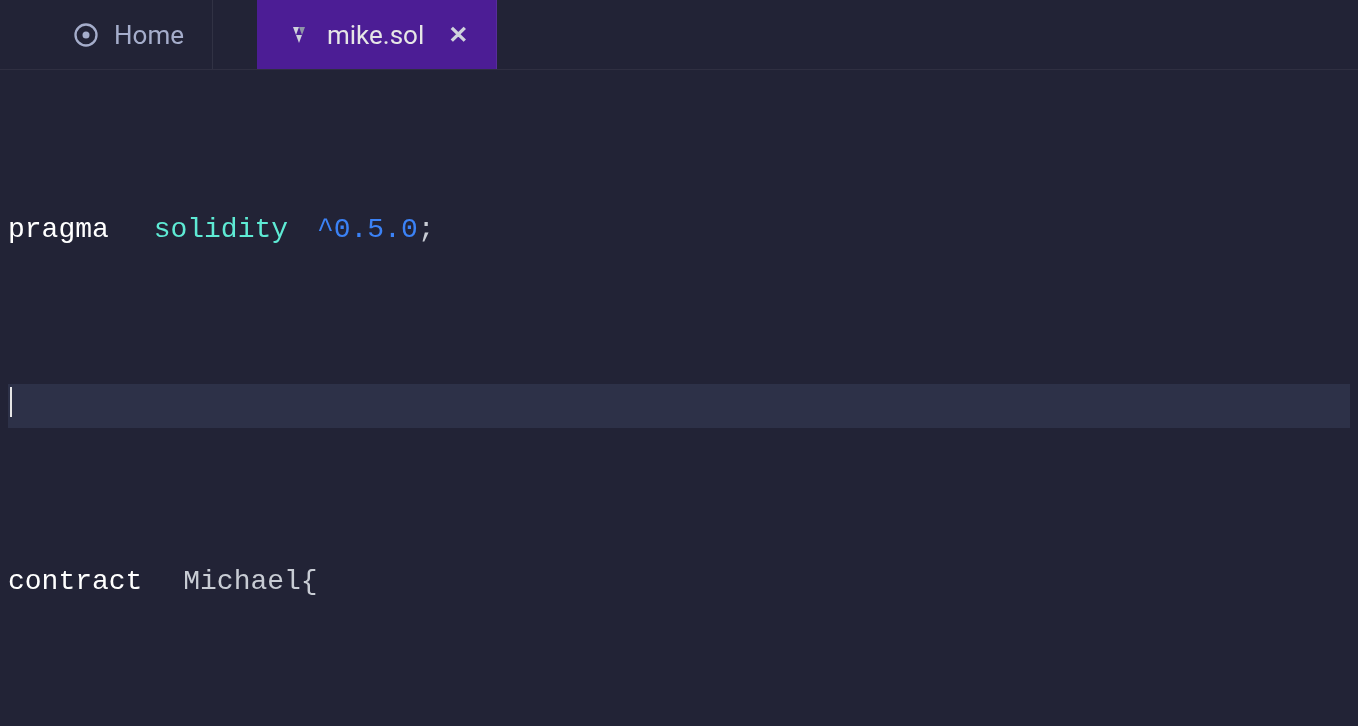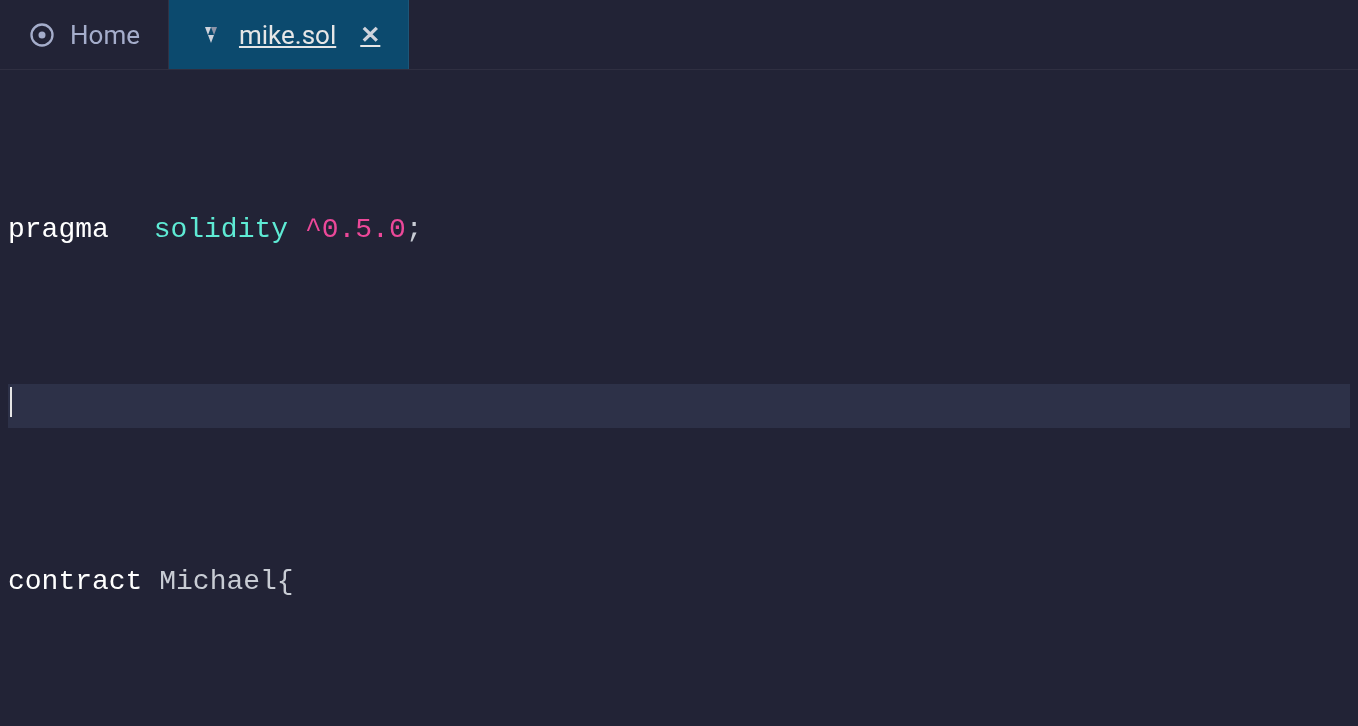--- a/index.html
+++ b/index.html
@@ -23,25 +23,25 @@
   .tab {
     display: flex;
     align-items: center;
     gap: 14px;
     padding: 0 28px;
     font-size: 26px;
     color: #a5adcb;
     border-right: 1px solid rgba(255,255,255,0.07);
     cursor: pointer;
     position: relative;
+    margin-left: 44px;
   }
   .tab.active {
-    background: #0c4a6e;
+    background: #4c1d95;
     color: #e6e6e6;
-    text-decoration: underline;
   }
   .tab .icon {
     width: 28px;
     height: 28px;
     display: inline-flex;
     align-items: center;
     justify-content: center;
   }
   .close-x {
     font-size: 24px;
@@ -68,23 +68,23 @@
     width: 2px;
     height: 30px;
     background: #e6e6e6;
     vertical-align: -4px;
     margin-left: 2px;
   }
 
   
   .tok-kw   { color: #ffffff; }    
   .tok-type { color: #5eead4; margin-left: 28px; }    
-  .tok-id   { color: #c8ccd4; }    
+  .tok-id   { color: #c8ccd4; margin-left: 24px; }    
   .tok-punc { color: #c8ccd4; }    
-  .tok-ver  { color: #ec4899; }    
+  .tok-ver  { color: #3b82f6; margin-left: 12px; }    
 </style>
 </head>
 <body>
 
 <div class="tabbar">
   <div class="tab">
     <span class="icon">
       <svg viewBox="0 0 24 24" width="28" height="28" fill="none" stroke="#a5adcb" stroke-width="2">
         <circle cx="12" cy="12" r="9"></circle>
         <circle cx="12" cy="12" r="3" fill="#a5adcb" stroke="none"></circle>

